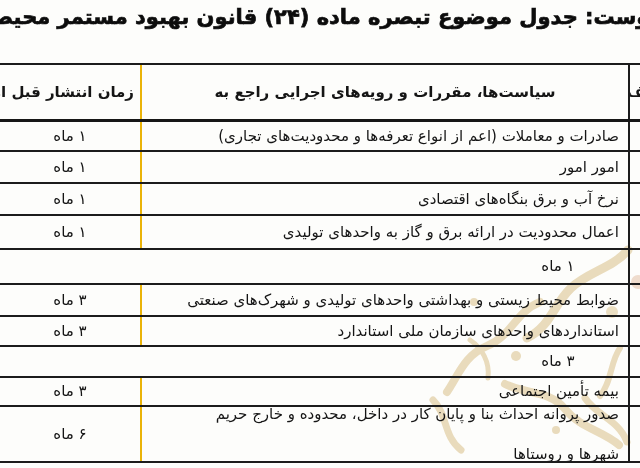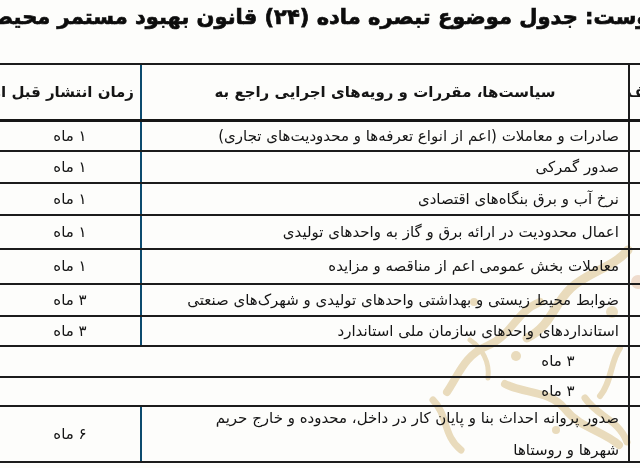--- a/index.html
+++ b/index.html
@@ -70,38 +70,38 @@
     line-height: 1.35;
   }
   .td.num {
     width: 36px;
     border-left: 2px solid #1c1c1c;   
     justify-content: center;
     font-weight: bold;
   }
   .td.policy {
     flex: 1;
-    border-left: 2px solid #0c4a6e;   
+    border-left: 2px solid #eab308;   
     padding: 2px 9px;
     text-align: right;
   }
   .td.time {
     width: 185px;
     padding-left: 45px;               
     justify-content: center;
     white-space: nowrap;
   }
   .tr.head .td { font-weight: bold; }
   .tr.head .td.policy { justify-content: center; text-align: center; }
   .tr.head .td.time {
     justify-content: flex-start;      
     padding-right: 6px;
     padding-left: 0;
   }
-  .tr.r9 .td.policy { white-space: pre-line; line-height: 32px; }
+  .tr.r9 .td.policy { white-space: pre-line; line-height: 40px; }
 </style>
 </head>
 <body>
 
 <svg class="watermark" viewBox="0 0 640 468" xmlns="http://www.w3.org/2000/svg">
   <g fill="none" stroke="#e7d8b6" stroke-linecap="round" opacity="0.9">
     <path stroke-width="9" d="M 628 250 c -15 18 -40 22 -57 38 c -18 17 -20 38 -44 50"></path>
     <path stroke-width="8" d="M 540 302 c -25 10 -28 34 -53 44 c -22 9 -28 28 -40 46"></path>
     <path stroke-width="8" d="M 505 384 c 20 10 44 6 60 25 c 15 19 38 22 54 36"></path>
     <path stroke-width="7" d="M 433 400 c 15 15 10 36 28 50"></path>
@@ -127,39 +127,38 @@
   </div>
 
   <div class="tr r0">
     <div class="td num"></div>
     <div class="td policy">صادرات و معاملات (اعم از انواع تعرفه‌ها و محدودیت‌های تجاری)</div>
     <div class="td time">۱ ماه</div>
   </div>
 
   <div class="tr r1">
     <div class="td num"></div>
-    <div class="td policy">صدور گمرکی</div>
+    <div class="td policy">امور امور</div>
     <div class="td time">۱ ماه</div>
   </div>
 
   <div class="tr r2">
     <div class="td num"></div>
     <div class="td policy">نرخ آب و برق بنگاه‌های اقتصادی</div>
     <div class="td time">۱ ماه</div>
   </div>
 
   <div class="tr r3">
     <div class="td num"></div>
     <div class="td policy">اعمال محدودیت در ارائه برق و گاز به واحدهای تولیدی</div>
     <div class="td time">۱ ماه</div>
   </div>
 
   <div class="tr r4">
     <div class="td num"></div>
-    <div class="td policy">معاملات بخش عمومی اعم از مناقصه و مزایده</div>
     <div class="td time">۱ ماه</div>
   </div>
 
   <div class="tr r5">
     <div class="td num"></div>
     <div class="td policy">ضوابط محیط زیستی و بهداشتی واحدهای تولیدی و شهرک‌های صنعتی</div>
     <div class="td time">۳ ماه</div>
   </div>
 
   <div class="tr r6">
@@ -168,20 +167,21 @@
     <div class="td time">۳ ماه</div>
   </div>
 
   <div class="tr r7">
     <div class="td num"></div>
     <div class="td time">۳ ماه</div>
   </div>
 
   <div class="tr r8">
     <div class="td num"></div>
+    <div class="td policy">بیمه تأمین اجتماعی</div>
     <div class="td time">۳ ماه</div>
   </div>
 
   <div class="tr r9">
     <div class="td num"></div>
     <div class="td policy">صدور پروانه احداث بنا و پایان کار در داخل، محدوده و خارج حریم
 شهرها و روستاها</div>
     <div class="td time">۶ ماه</div>
   </div>
 

